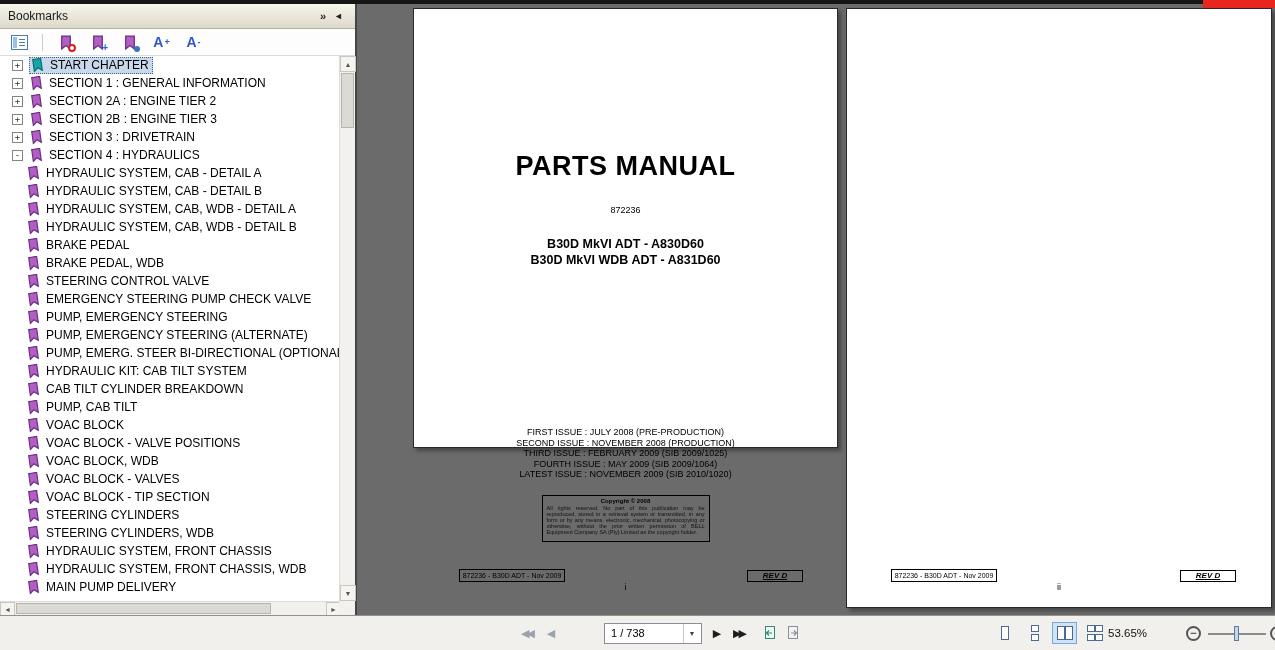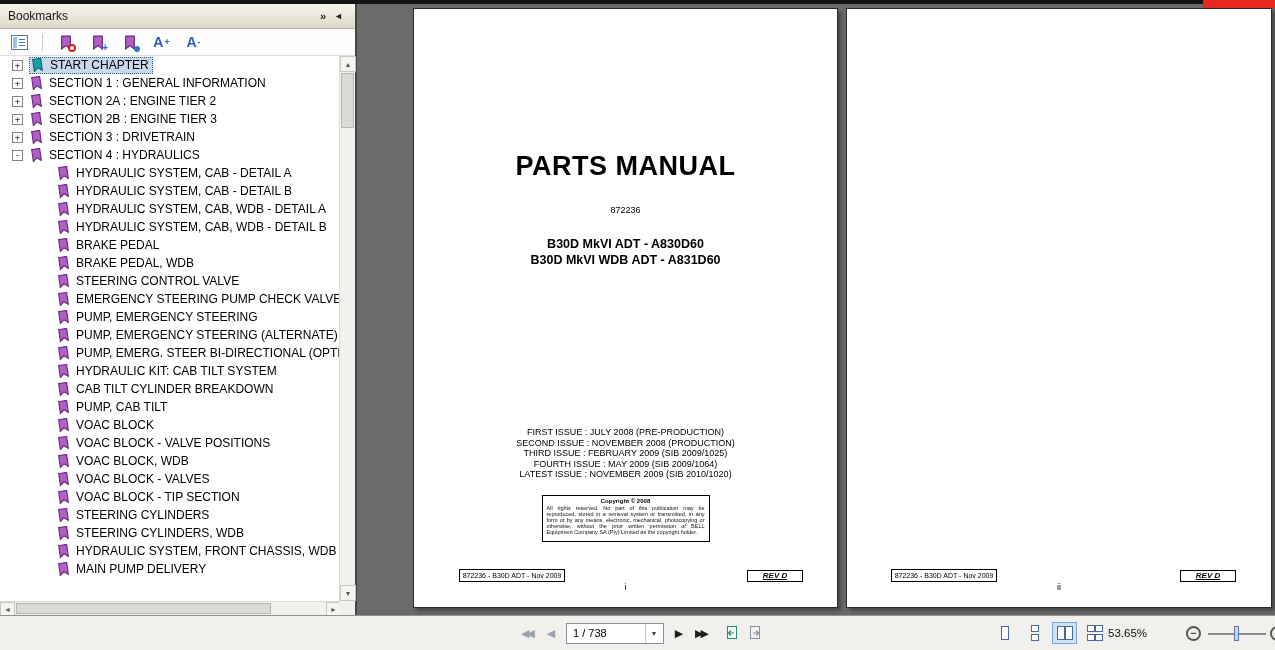--- a/index.html
+++ b/index.html
@@ -28,21 +28,21 @@
   .tb-adorner { position:absolute; right:3px; bottom:2px; }
   .ad-red { width:8px; height:8px; border:2px solid #d42020; border-radius:50%; background:#fff; }
   .ad-plus { color:#1a6fd0; font-size:10px; font-weight:bold; line-height:8px; }
   .ad-dot { width:6px; height:6px; background:#3a72c8; border-radius:50%; }
   .a-glyph { font-weight:bold; color:#2f55c8; font-size:14px; line-height:14px; }
   .a-mod { font-weight:bold; color:#2f55c8; font-size:9px; vertical-align:super; margin-left:1px; }
 
   .bookmark-tree { position:absolute; left:0; top:52px; right:16px; bottom:14px; overflow:hidden; background:#fff; }
   .bm-row { height:18px; display:flex; align-items:center; white-space:nowrap; cursor:pointer; }
   .bm-row.lvl0 { padding-left:12px; }
-  .bm-row.lvl1 { padding-left:56px; }
+  .bm-row.lvl1 { padding-left:26px; }
   .expander { width:11px; height:11px; min-width:11px; border:1px solid #848484; background:#fff; font-size:9px; line-height:9px; text-align:center; margin-right:6px; color:#333; font-family:"DejaVu Sans Mono", monospace; }
   .expander.empty { border:none; }
   .bm-content { display:flex; align-items:center; height:17px; padding:0 3px 0 1px; }
   .bm-content.selected { background:#c9d8ea; border:1px dotted #36648b; }
   .bm-icon { width:14px; height:14px; margin-right:5px; display:inline-block; }
   .bm-icon svg { display:block; transform:rotate(-8deg); }
   .bm-label { font-size:12px; color:#000; }
 
   
   .v-scrollbar { position:absolute; right:0; top:52px; bottom:14px; width:16px; background:#f2f1ee; border-left:1px solid #dddcd8; }
@@ -51,42 +51,42 @@
   .v-scrollbar .sb-down { left:0; bottom:0; width:16px; height:16px; }
   .v-thumb { position:absolute; left:1px; top:17px; width:13px; height:55px; background:#dcdad4; border:1px solid #b7b5ae; cursor:pointer; }
   .h-scrollbar { position:absolute; left:0; bottom:0; height:14px; width:341px; background:#f2f1ee; border-top:1px solid #dddcd8; }
   .h-scrollbar .sb-left { left:0; top:0; width:15px; height:14px; }
   .h-scrollbar .sb-right { right:0; top:0; width:15px; height:14px; }
   .h-thumb { position:absolute; left:16px; top:1px; height:11px; width:255px; background:#dcdad4; border:1px solid #b7b5ae; cursor:pointer; }
   .sb-corner { position:absolute; right:0; bottom:0; width:16px; height:14px; background:#f2f1ee; }
 
   
   .page { position:absolute; background:#fff; border:1px solid #2a2a2a; box-shadow:3px 3px 4px rgba(0,0,0,0.35); }
-  #page-1 { left:413px; top:8px; width:425px; height:600px; }
+  #page-1 { left:413px; top:8px; width:425px; height:440px; }
   #page-2 { left:846px; top:8px; width:426px; height:600px; }
   .pg-title { position:absolute; top:142px; left:0; right:0; text-align:center; font-size:27px; font-weight:bold; letter-spacing:0.5px; color:#000; }
   .pg-partno { position:absolute; top:196px; left:0; right:0; text-align:center; font-size:9px; color:#000; }
   .pg-models { position:absolute; top:227px; left:0; right:0; text-align:center; font-size:12.5px; font-weight:bold; line-height:16px; color:#000; }
   .pg-issues { position:absolute; top:418px; left:0; right:0; text-align:center; font-size:9px; font-weight:normal; line-height:10.5px; color:#000; }
   .copyright-box { position:absolute; top:486px; left:50%; transform:translateX(-50%); width:168px; height:47px; border:1px solid #000; padding:2px 4px; overflow:hidden; }
   .cr-head { text-align:center; font-size:6px; font-weight:bold; margin-bottom:1px; }
   .cr-body { font-size:5.5px; line-height:6px; text-align:justify; color:#111; }
   .footer-ref { position:absolute; top:560px; width:106px; height:13px; border:1px solid #000; font-size:7px; line-height:11px; text-align:center; color:#000; }
   .footer-pagenum { position:absolute; top:573px; left:0; right:0; text-align:center; font-size:9px; color:#000; }
   .footer-rev { position:absolute; top:561px; width:56px; height:12px; border:1px solid #000; font-size:8px; line-height:10px; text-align:center; font-style:italic; font-weight:bold; text-decoration:underline; color:#000;margin-left:6px; }
 
   
   .status-bar { position:absolute; left:0; bottom:0; width:100%; height:35px; background:#f1f0ec; border-top:1px solid #91918b; z-index:20; }
   .nav-cluster { position:absolute; left:520px; top:6px; display:flex; align-items:center; gap:7px; }
   .nav-btn { height:22px; min-width:16px; display:flex; align-items:center; justify-content:center; cursor:pointer; }
   .tri { font-size:11px; }
   .tri.dbl { letter-spacing:-3px; padding-right:3px; }
   .disabled { color:#99a2ad; }
   .enabled { color:#1d1d1d; }
-  .page-box { display:flex; align-items:center; width:98px; height:21px; background:#fff; border:1px solid #8a8d96; }
+  .page-box { display:flex; align-items:center; width:98px; height:21px; background:#fff; border:1px solid #8a8d96;margin-left:38px; }
   .page-box input { border:none; outline:none; width:78px; height:100%; font-size:11px; padding-left:6px; font-family:"Liberation Sans", sans-serif; color:#000; background:transparent; }
   .page-drop { width:17px; height:100%; border-left:1px solid #c6c6c6; display:flex; align-items:center; justify-content:center; font-size:7px; color:#444; cursor:pointer; }
   .view-cluster { position:absolute; left:992px; top:6px; display:flex; gap:5px; }
   .vm-btn { width:25px; height:22px; display:flex; align-items:center; justify-content:center; border:1px solid transparent; cursor:pointer; }
   .vm-btn.active { background:#cfe3f7; border:1px solid #7aa7d8; }
   .zoom-label { position:absolute; left:1108px; top:11px; font-size:11.5px; color:#111; }
   .zoom-out { position:absolute; left:1186px; top:10px; width:15px; height:15px; border:2px solid #555; border-radius:50%; color:#555; display:flex; align-items:center; justify-content:center; font-size:11px; font-weight:bold; line-height:1; cursor:pointer; }
   .zoom-track { position:absolute; left:1208px; top:17px; width:58px; height:2px; background:#8a8a8a; }
   .zoom-thumb { position:absolute; left:1234px; top:10px; width:5px; height:15px; background:#c7d6e8; border:1px solid #5a7aa0; cursor:pointer; }
   .zoom-in { position:absolute; left:1270px; top:10px; width:15px; height:15px; border:2px solid #555; border-radius:50%; color:#555; display:flex; align-items:center; justify-content:center; font-size:11px; font-weight:bold; line-height:1; cursor:pointer; }
@@ -418,20 +418,30 @@
             <span class="bm-label">STEERING CYLINDERS, WDB</span>
           </span>
         </div>
         <div class="bm-row lvl1">
           <span class="bm-content">
             <span class="bm-icon">
               <svg width="13" height="14" viewBox="0 0 13 14">
                 <path d="M2.5 1 L10.5 1 L10.5 13 L6.5 9.8 L2.5 13 Z" fill="#b25fc4" stroke="#6d2d87" stroke-width="1.2"></path>
               </svg>
             </span>
+            <span class="bm-label">HYDRAULIC SYSTEM, FRONT CHASSIS</span>
+          </span>
+        </div>
+        <div class="bm-row lvl1">
+          <span class="bm-content">
+            <span class="bm-icon">
+              <svg width="13" height="14" viewBox="0 0 13 14">
+                <path d="M2.5 1 L10.5 1 L10.5 13 L6.5 9.8 L2.5 13 Z" fill="#b25fc4" stroke="#6d2d87" stroke-width="1.2"></path>
+              </svg>
+            </span>
             <span class="bm-label">HYDRAULIC SYSTEM, FRONT CHASSIS, WDB</span>
           </span>
         </div>
         <div class="bm-row lvl1">
           <span class="bm-content">
             <span class="bm-icon">
               <svg width="13" height="14" viewBox="0 0 13 14">
                 <path d="M2.5 1 L10.5 1 L10.5 13 L6.5 9.8 L2.5 13 Z" fill="#b25fc4" stroke="#6d2d87" stroke-width="1.2"></path>
               </svg>
             </span>

